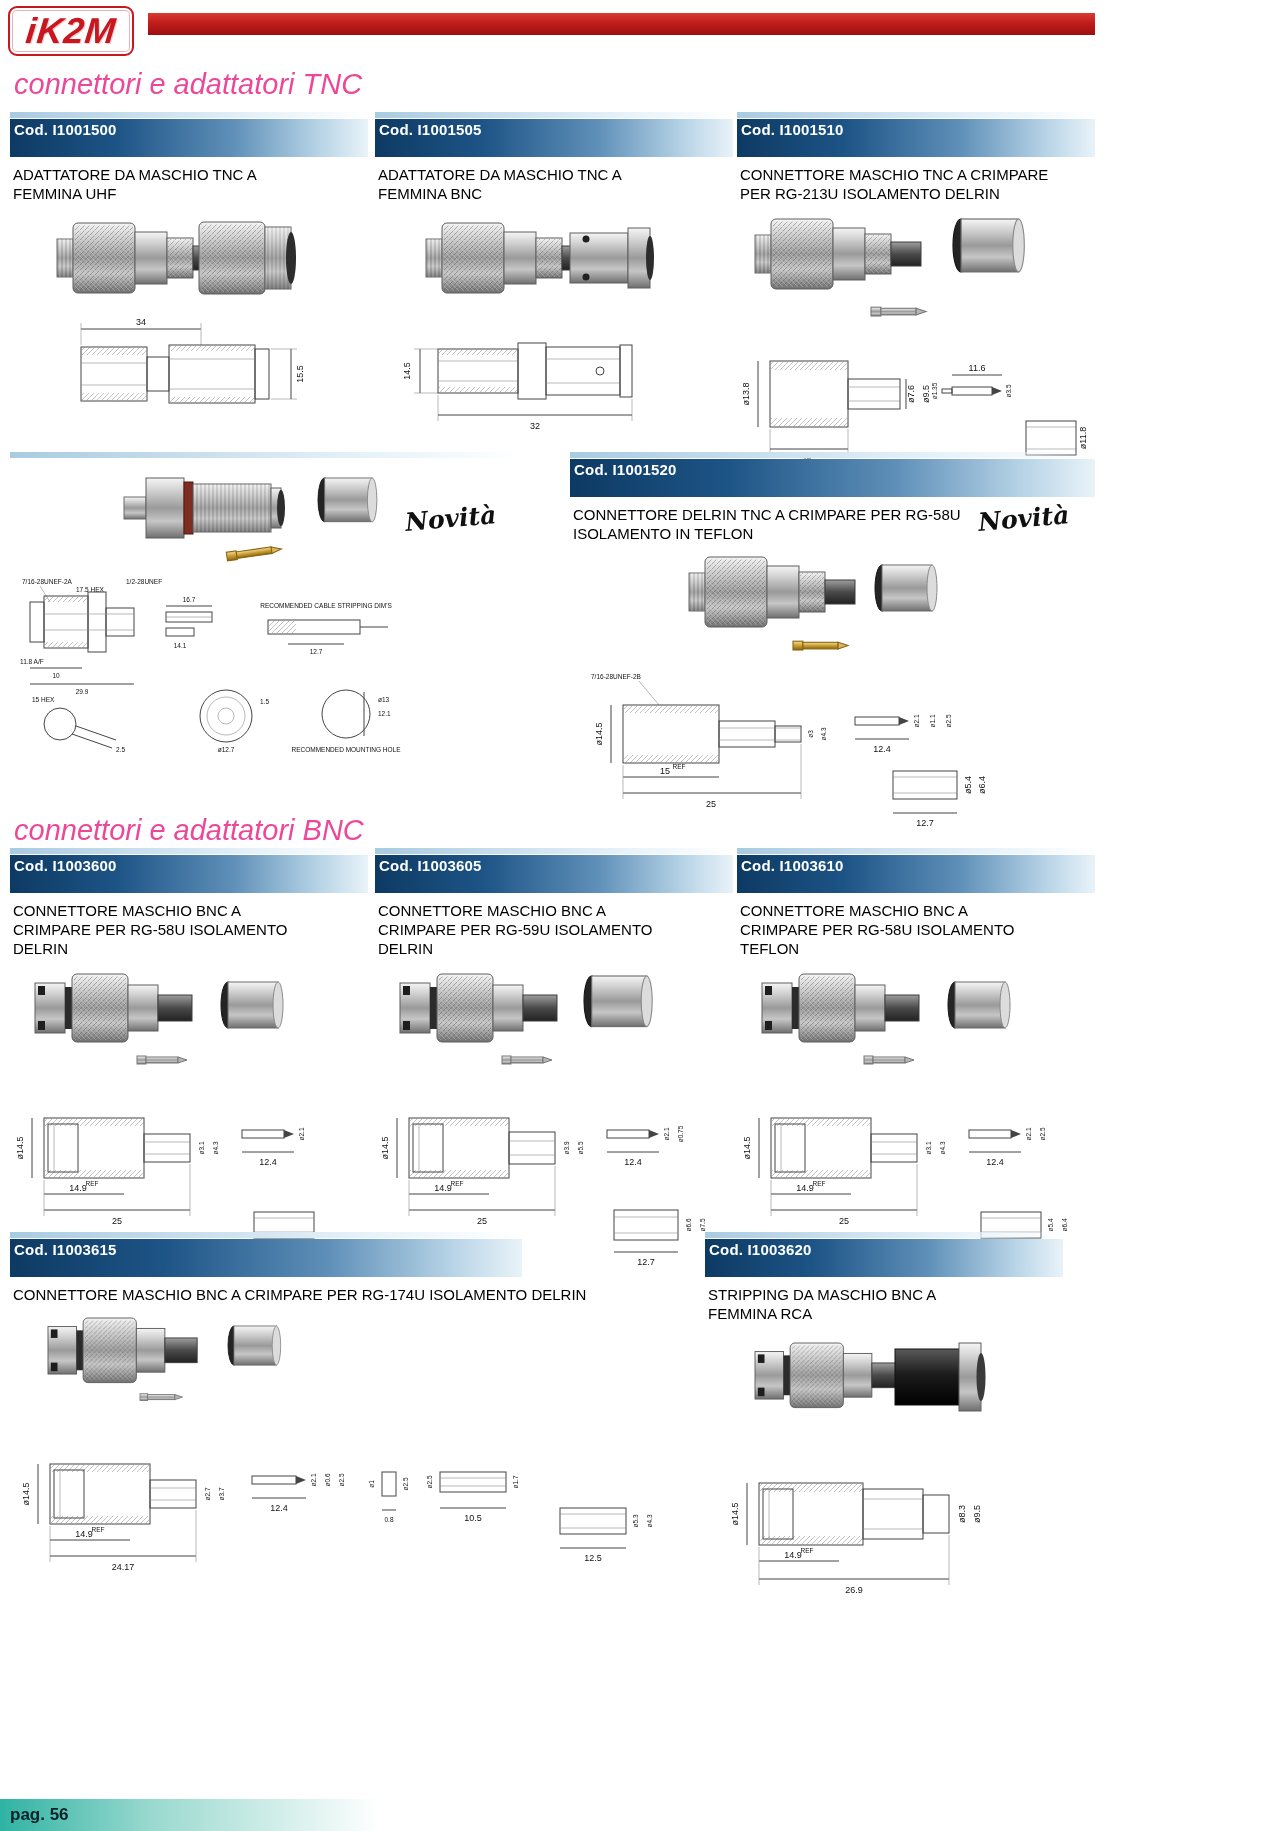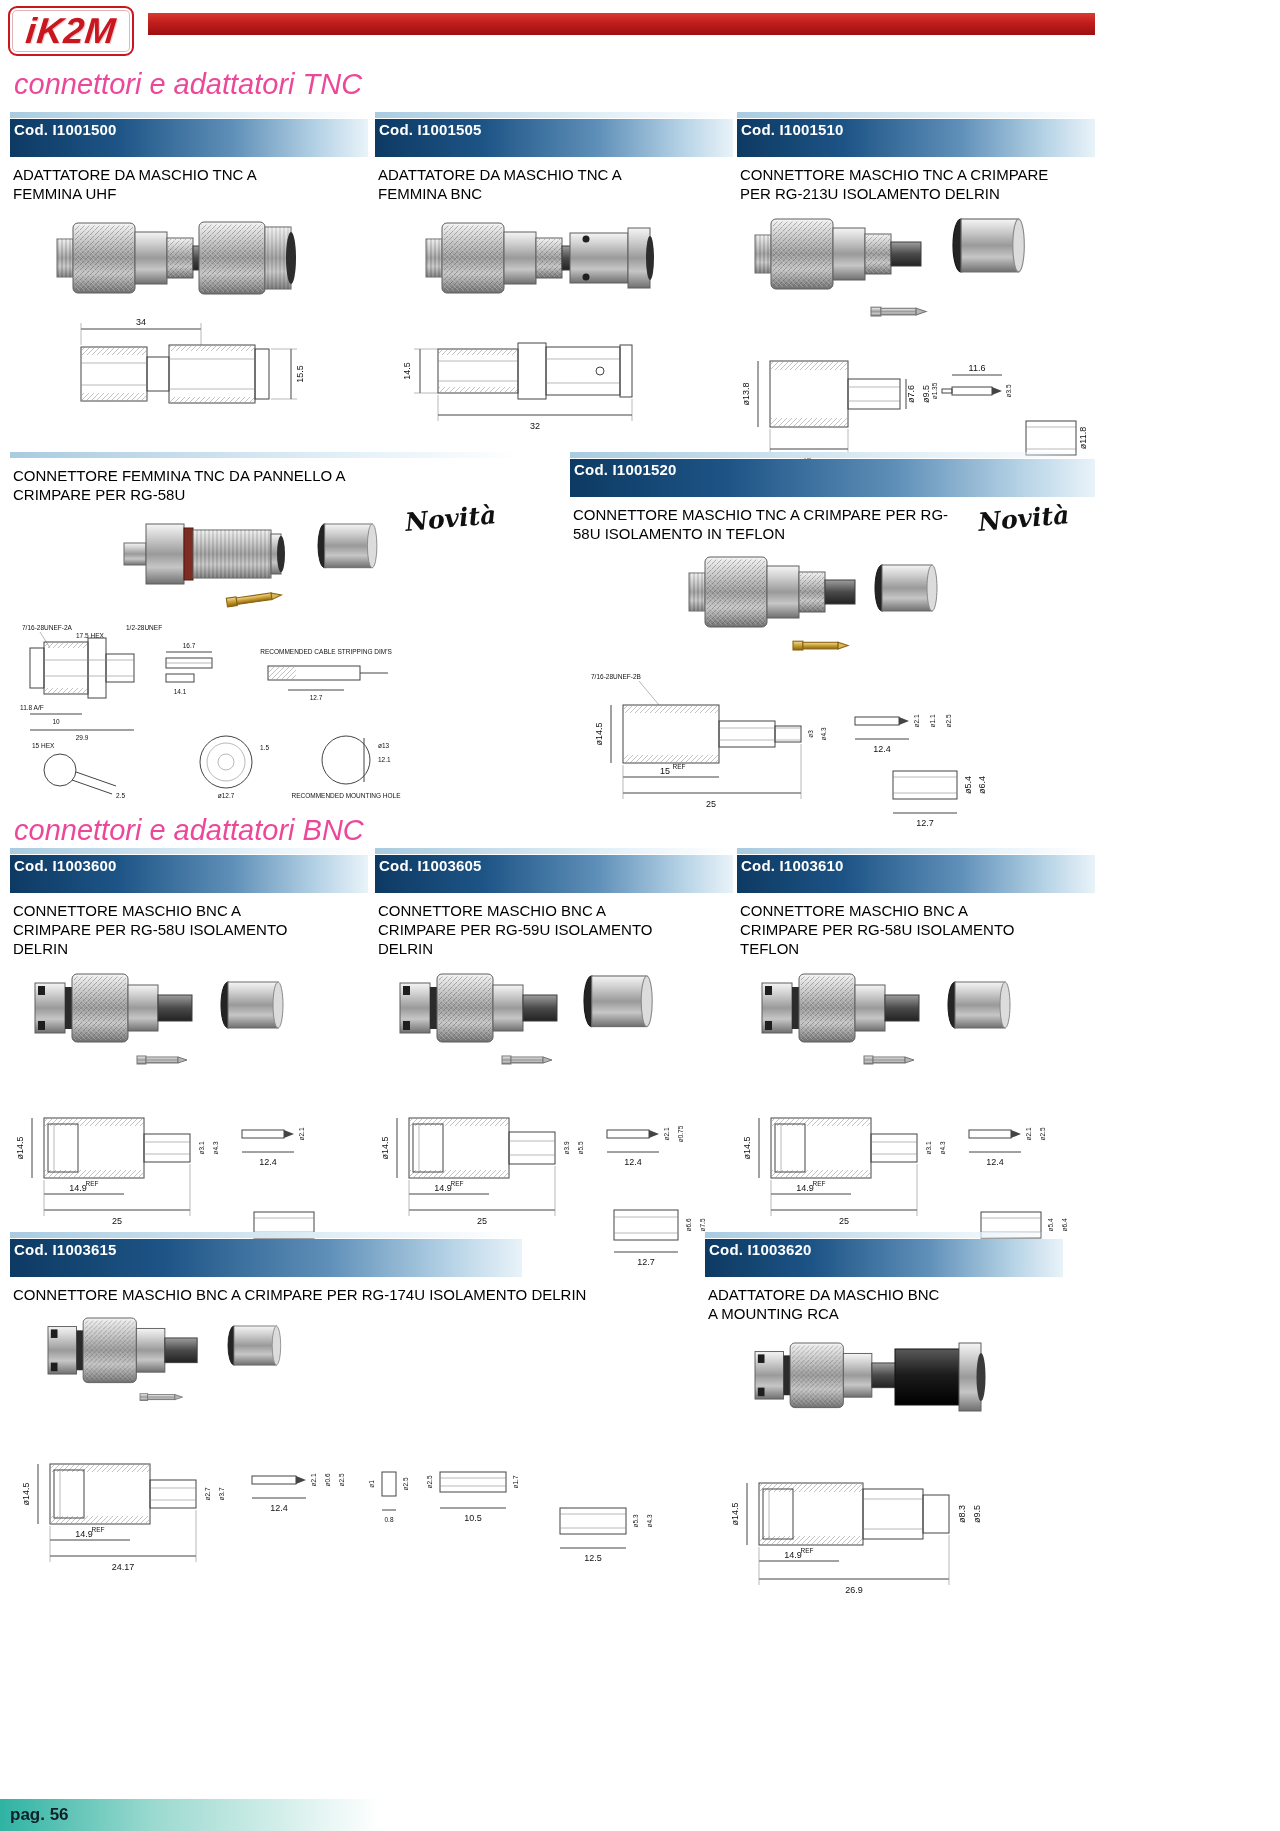--- a/index.html
+++ b/index.html
@@ -259,21 +259,20 @@
       <line class="thin" x1="286" y1="92" x2="336" y2="92"></line>
       <line class="thin" x1="286" y1="114" x2="336" y2="114"></line>
       <line class="ln" x1="286" y1="132" x2="336" y2="132"></line>
       <text x="311" y="146">14</text>
       <text transform="rotate(-90 346 103)" x="346" y="103">ø11.8</text>
     </svg>
   </div>
 
   <div class="card" style="left:10px;top:452px;width:512px;">
     <div class="code-stripe"></div>
-    <div class="desc" style="width:400px;">CONNETTORE FEMMINA TNC DA PANNELLO A CRIMPARE PER RG-58U</div>
     <div class="novita" style="top:52px;right:26px;">Novità</div>
     <svg class="photo" width="340" height="102" viewBox="0 0 340 102">
       <use href="#gyPanelTnc" transform="translate(28,6)"></use>
       <use href="#gySleeve" transform="translate(222,12) scale(0.95)"></use>
       <use href="#gyGPin" transform="translate(130,84) rotate(-8) scale(1.1)"></use>
     </svg>
     <svg class="dwg" width="500" height="182" viewBox="0 0 500 182">
       <text class="sm ta-s" x="6" y="10">7/16-28UNEF-2A</text>
       <text class="sm ta-s" x="110" y="10">1/2-28UNEF</text>
       <text class="sm ta-s" x="60" y="18">17.5 HEX</text>
@@ -317,21 +316,21 @@
       <line class="ln" x1="348" y1="118" x2="348" y2="162"></line>
       <text class="sm ta-s" x="362" y="128">ø13</text>
       <text class="sm ta-s" x="362" y="142">12.1</text>
       <text class="sm" x="330" y="178">RECOMMENDED MOUNTING HOLE</text>
     </svg>
   </div>
 
   <div class="card" style="left:570px;top:452px;width:525px;">
     <div class="code-stripe"></div>
     <div class="code-bar">Cod. I1001520</div>
-    <div class="desc" style="width:400px;">CONNETTORE MASCHIO TNC A CRIMPARE PER RG-58U ISOLAMENTO IN TEFLON</div>
+    <div class="desc" style="width:400px;">CONNETTORE DELRIN TNC A CRIMPARE PER RG-58U ISOLAMENTO IN TEFLON</div>
     <div class="novita" style="top:52px;right:26px;">Novità</div>
     <svg class="photo" width="380" height="108" viewBox="0 0 380 108">
       <use href="#gyTnc" transform="translate(46,6)"></use>
       <use href="#gySleeve" transform="translate(232,14)"></use>
       <use href="#gyGPin" transform="translate(150,88) scale(1.1)"></use>
     </svg>
     <svg class="dwg" width="500" height="166" viewBox="0 0 500 166">
       <text class="sm ta-s" x="8" y="14">7/16-28UNEF-2B</text>
       <line class="thin" x1="56" y1="16" x2="76" y2="40"></line>
       <rect class="ln" x="40" y="40" width="96" height="58"></rect>
@@ -559,21 +558,21 @@
       <line class="ln" x1="540" y1="124" x2="606" y2="124"></line>
       <text x="573" y="137">12.5</text>
       <text class="sm" transform="rotate(-90 618 97)" x="618" y="97">ø5.3</text>
       <text class="sm" transform="rotate(-90 632 97)" x="632" y="97">ø4.3</text>
     </svg>
   </div>
 
   <div class="card" style="left:705px;top:1232px;width:358px;">
     <div class="code-stripe"></div>
     <div class="code-bar">Cod. I1003620</div>
-    <div class="desc" style="width:240px;">ADATTATORE DA MASCHIO BNC A MOUNTING RCA</div>
+    <div class="desc" style="width:240px;">STRIPPING DA MASCHIO BNC A FEMMINA RCA</div>
     <svg class="photo" width="270" height="100" viewBox="0 0 270 100">
       <use href="#gyBnc" transform="translate(6,12) scale(0.95)"></use>
       <use href="#gyRcaF" transform="translate(146,12)"></use>
     </svg>
     <svg class="dwg" width="330" height="200" viewBox="0 0 330 200">
       <rect class="ln" x="40" y="46" width="104" height="62"></rect>
       <rect class="hat" x="40" y="46" width="104" height="9"></rect>
       <rect class="hat" x="40" y="99" width="104" height="9"></rect>
       <rect class="ln" x="44" y="52" width="30" height="50"></rect>
       <line class="thin" x1="50" y1="52" x2="50" y2="102"></line>

